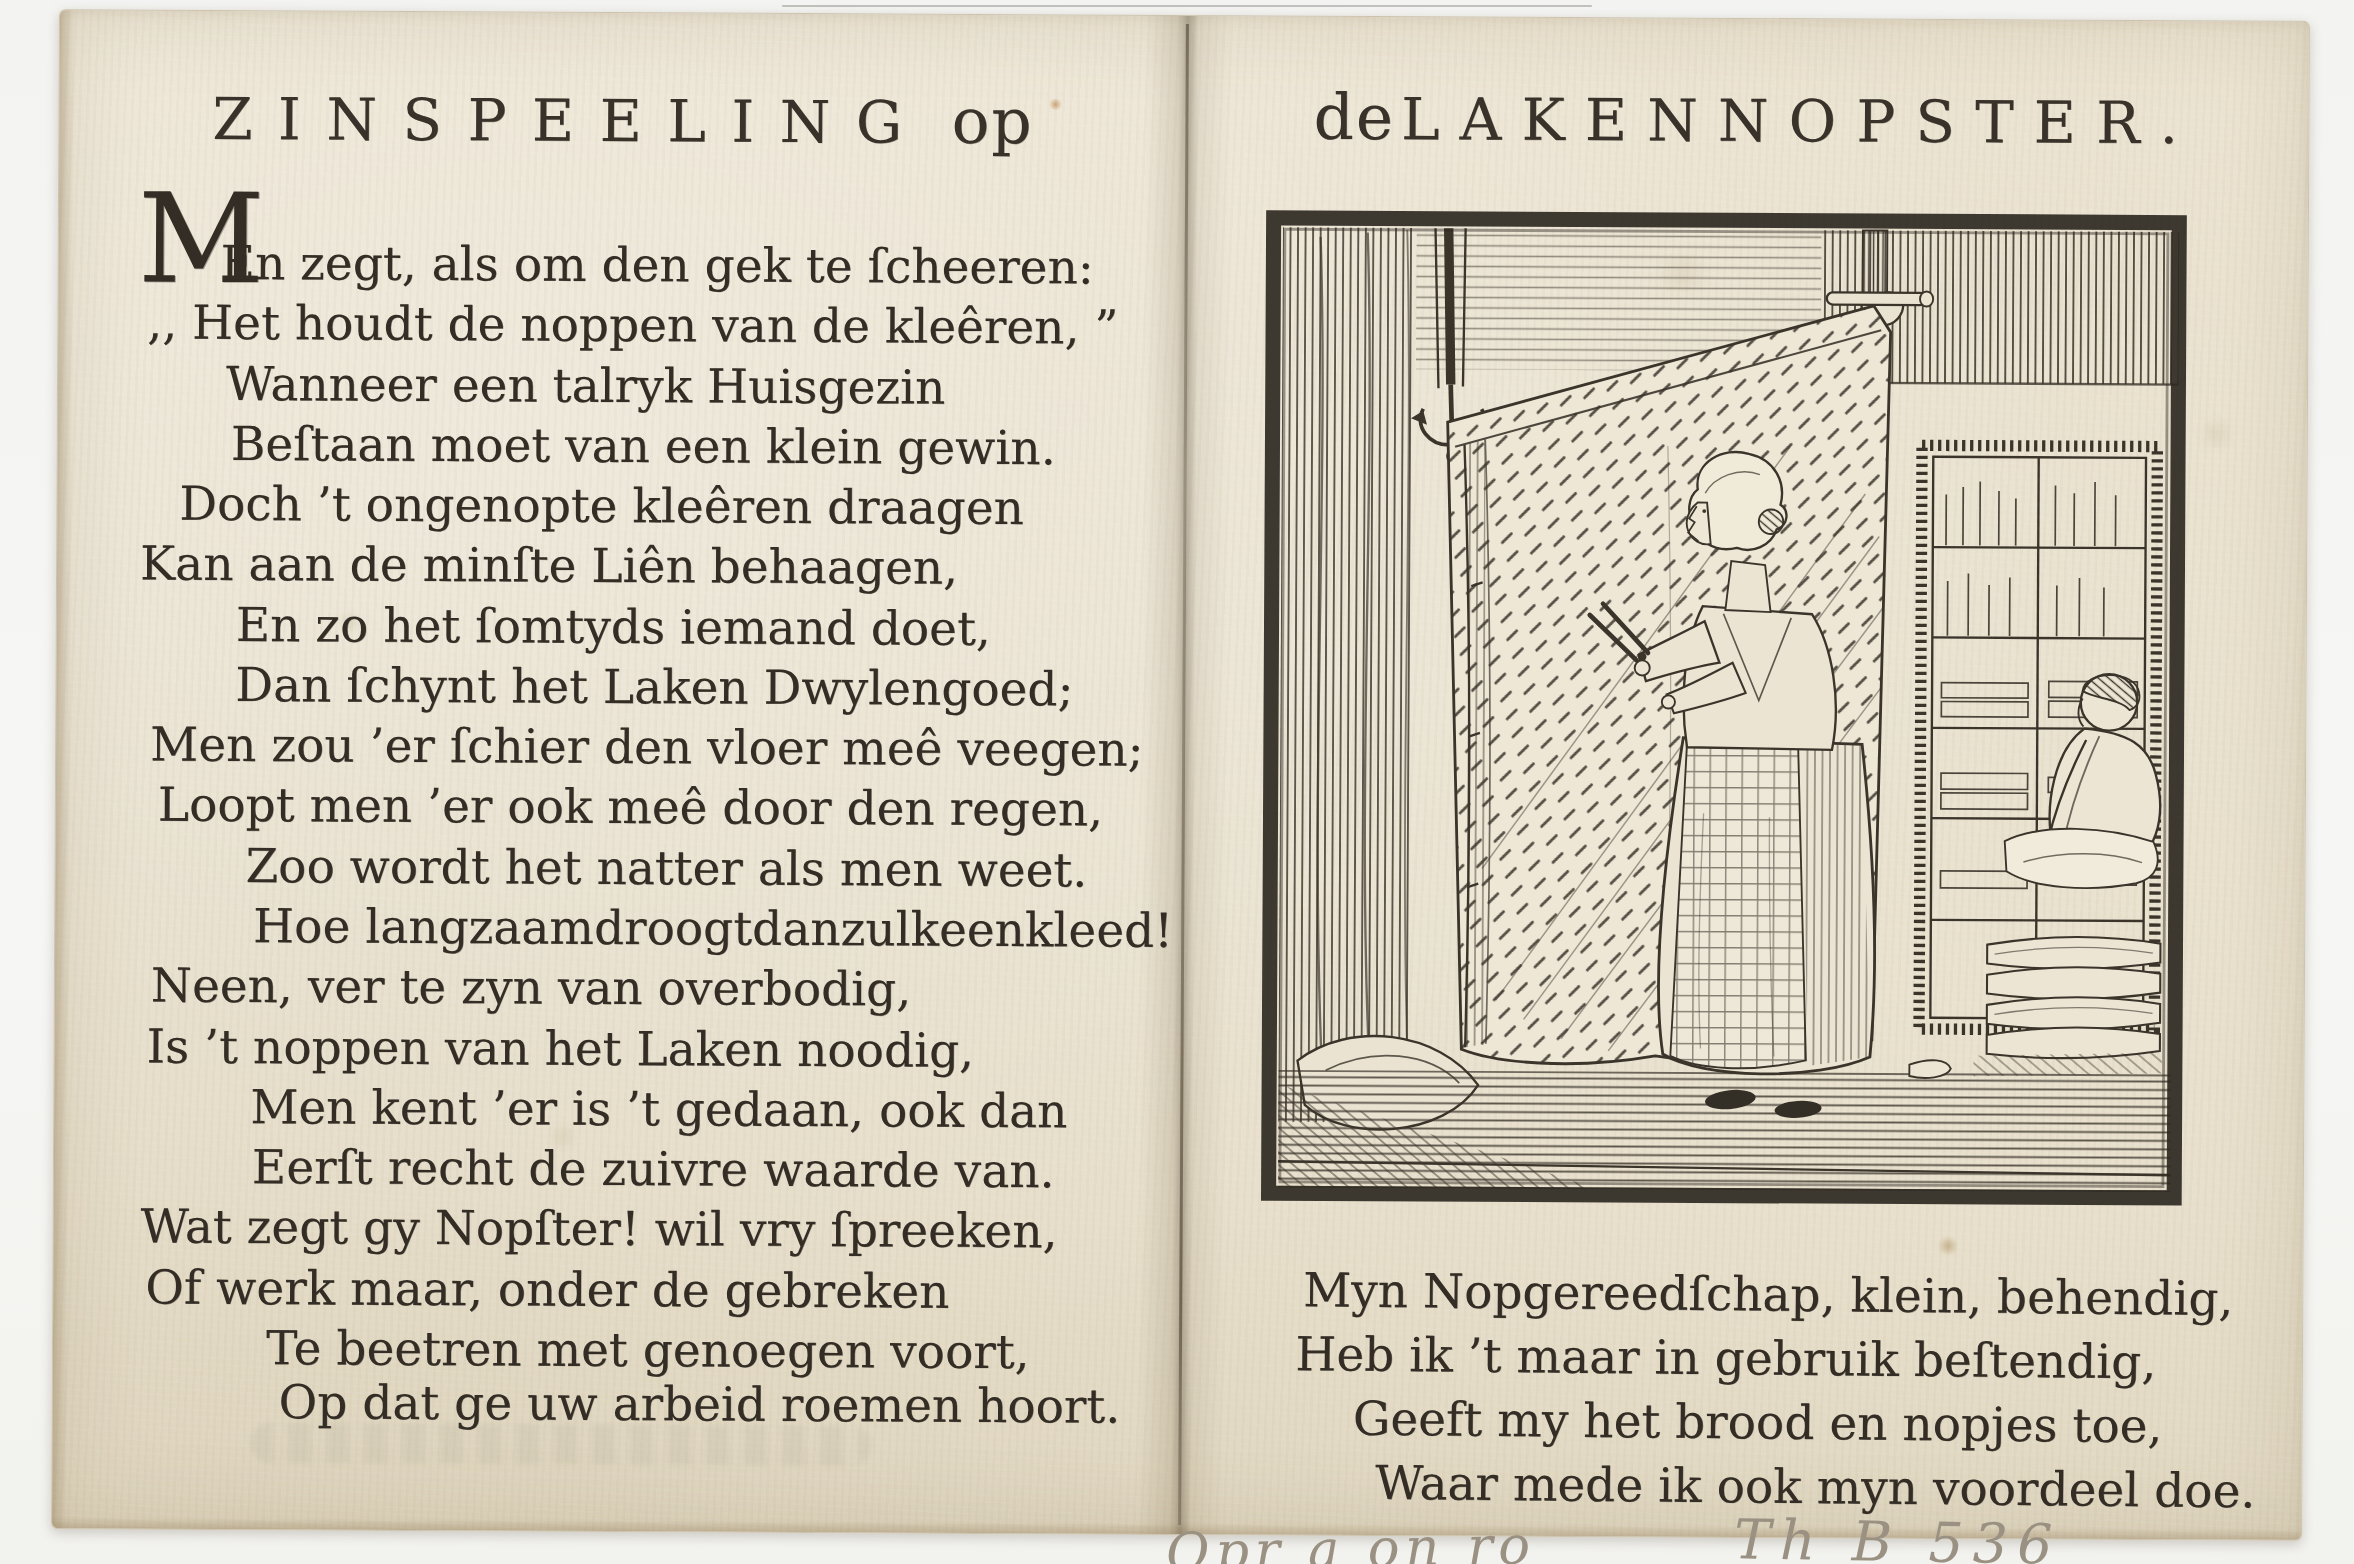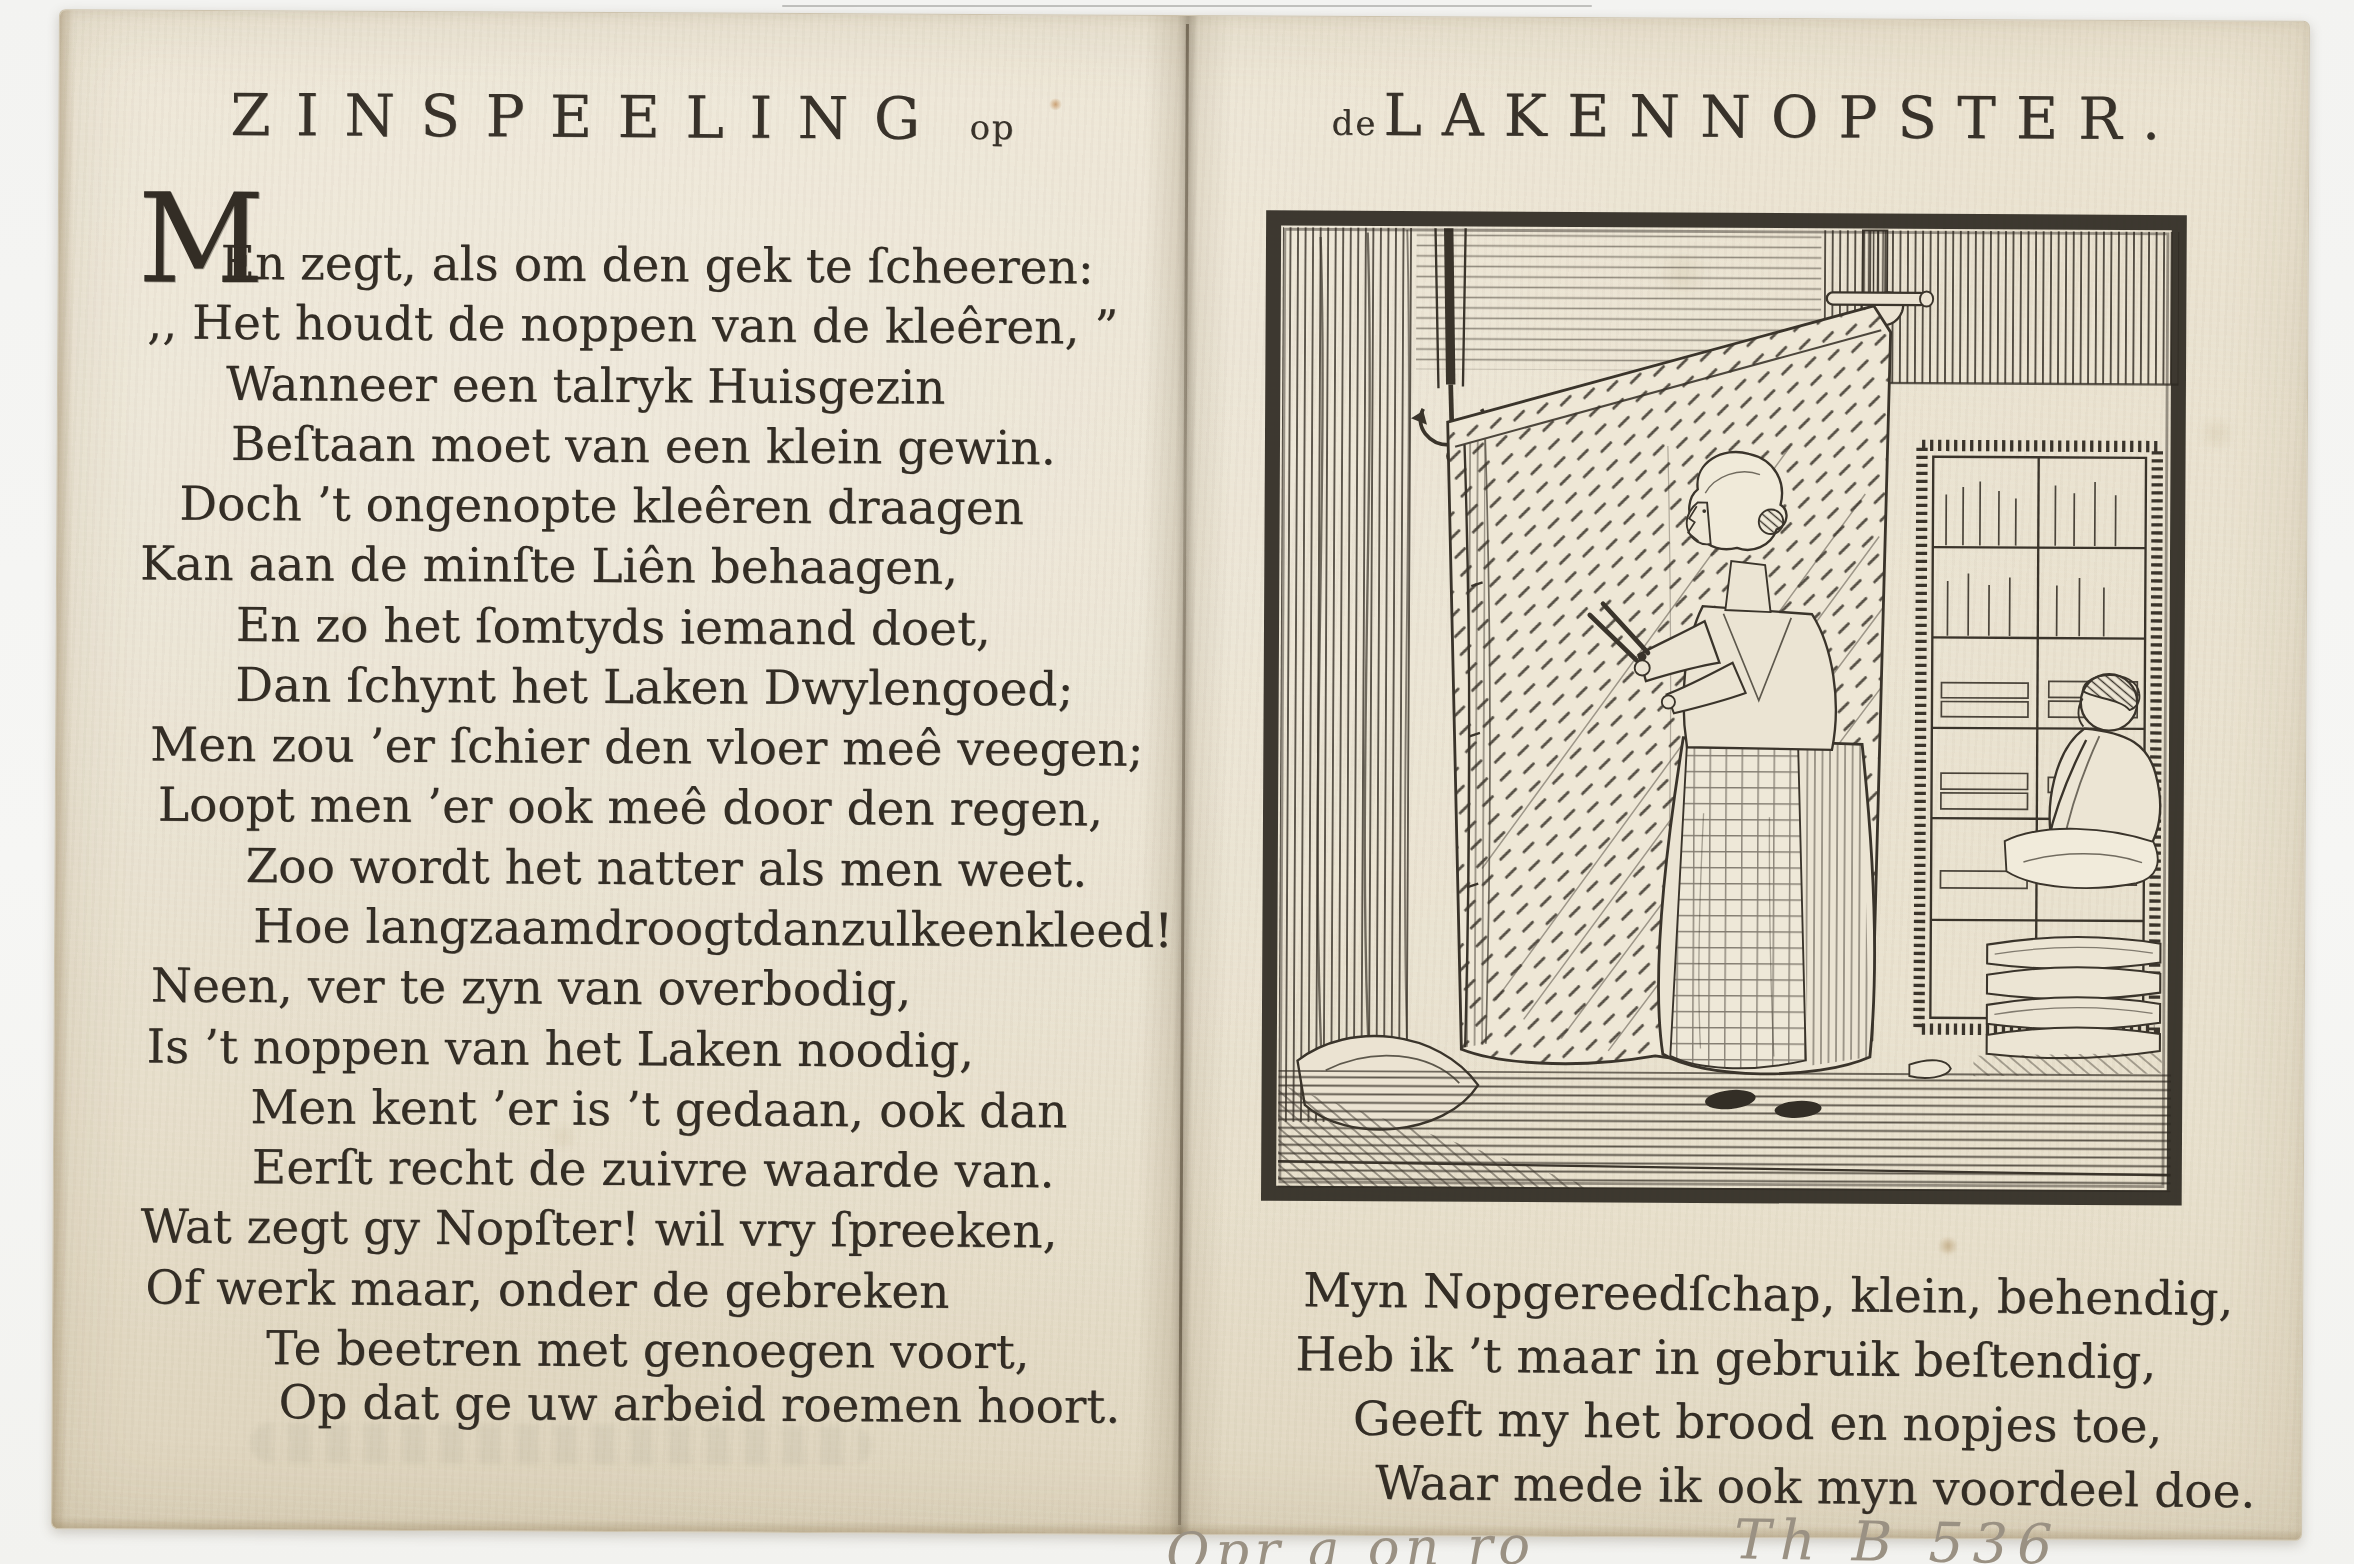--- a/index.html
+++ b/index.html
@@ -32,21 +32,21 @@
     background:linear-gradient(90deg, rgba(110,92,60,0) 0%, rgba(110,92,60,.16) 38%, rgba(70,56,34,.34) 50%, rgba(110,92,60,.10) 62%, rgba(110,92,60,0) 100%);}
   .gutter-line{position:absolute;left:1126px;top:7.5px;bottom:9.4px;width:2.8px;
     background:linear-gradient(180deg, rgba(70,58,40,.55), rgba(70,58,40,.25) 30%, rgba(70,58,40,.6) 85%, rgba(70,58,40,.3));}
   .page{position:absolute;top:0;height:100%;}
   .page-left{left:0;width:1127px;}
   .page-right{left:1127px;width:1121px;}
 
   .title{position:absolute;margin:0;font-weight:normal;white-space:nowrap;
     color:#38322a;text-shadow:0.5px 0.4px 0 rgba(56,50,42,.45);}
   .title .caps{font-size:58px;letter-spacing:25.4px;}
-  .title .small{font-size:34px;letter-spacing:1.9px;margin-left:18px;}
+  .title .small{font-size:63px;letter-spacing:1.9px;margin-left:18px;}
   .title-left{left:0;top:70px;width:100%;text-align:center;}
   .title-right{left:0;top:64px;width:100%;text-align:center;}
   .title-right .caps{letter-spacing:20px;}
 
   .poem{position:absolute;left:0;top:0;width:100%;height:100%;}
   .dropcap{position:absolute;left:79px;top:166px;font-size:124px;line-height:1;
     color:#332d25;text-shadow:0.9px 0.6px 0 rgba(51,45,37,.4);}
   .pl{position:absolute;white-space:nowrap;font-size:47px;line-height:55px;
     color:#332d25;text-shadow:0.5px 0.3px 0 rgba(51,45,37,.42);}
   .verse{position:absolute;left:0;top:0;width:100%;height:100%;transform:rotate(.25deg);}

